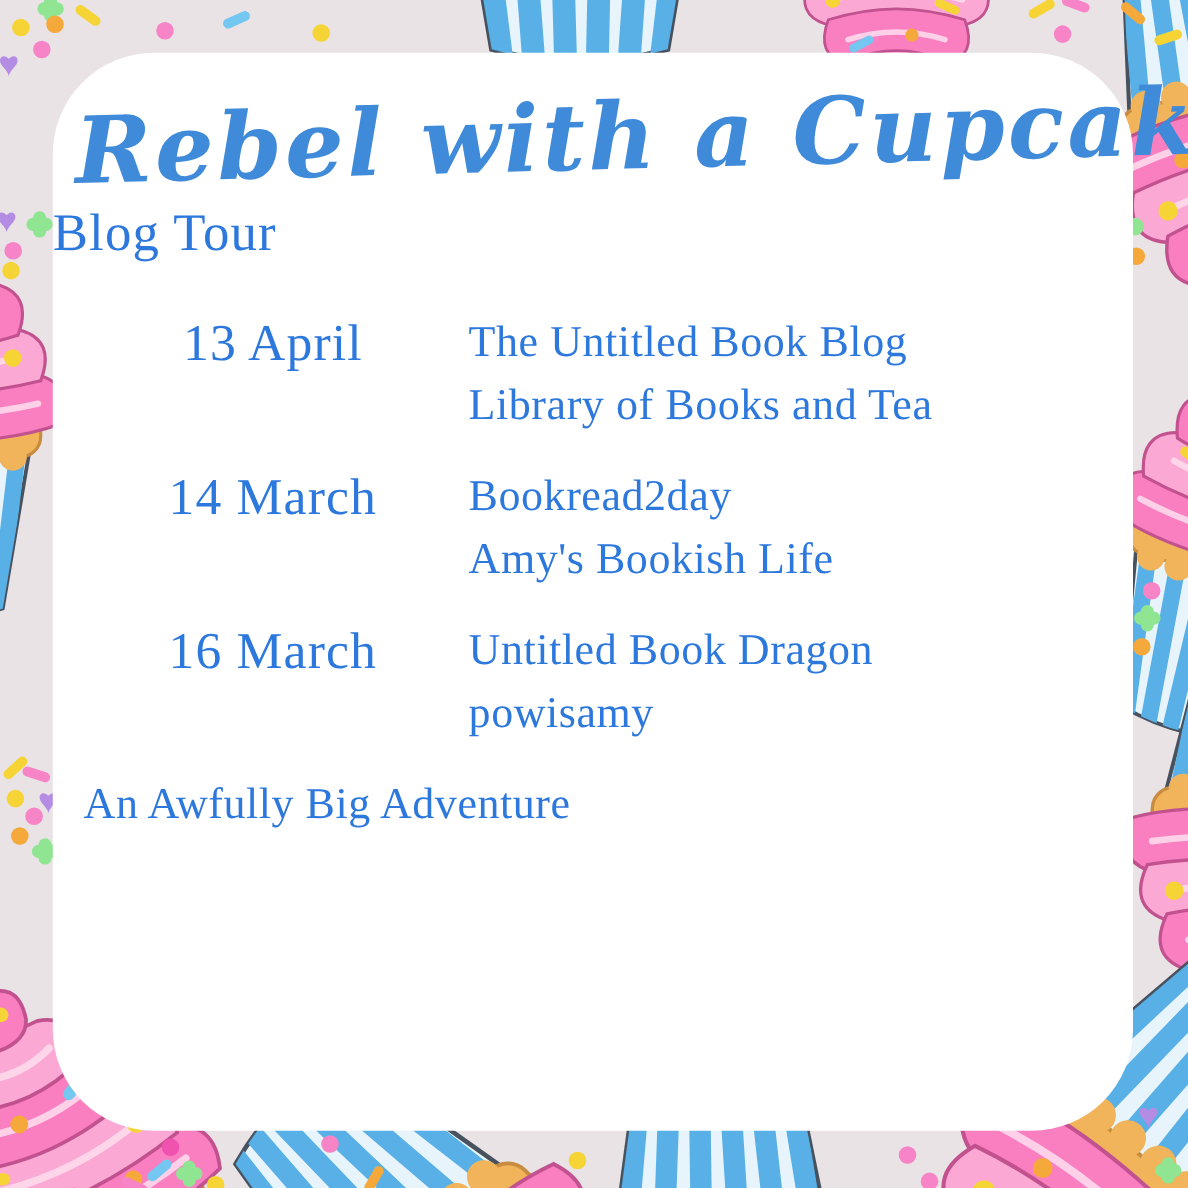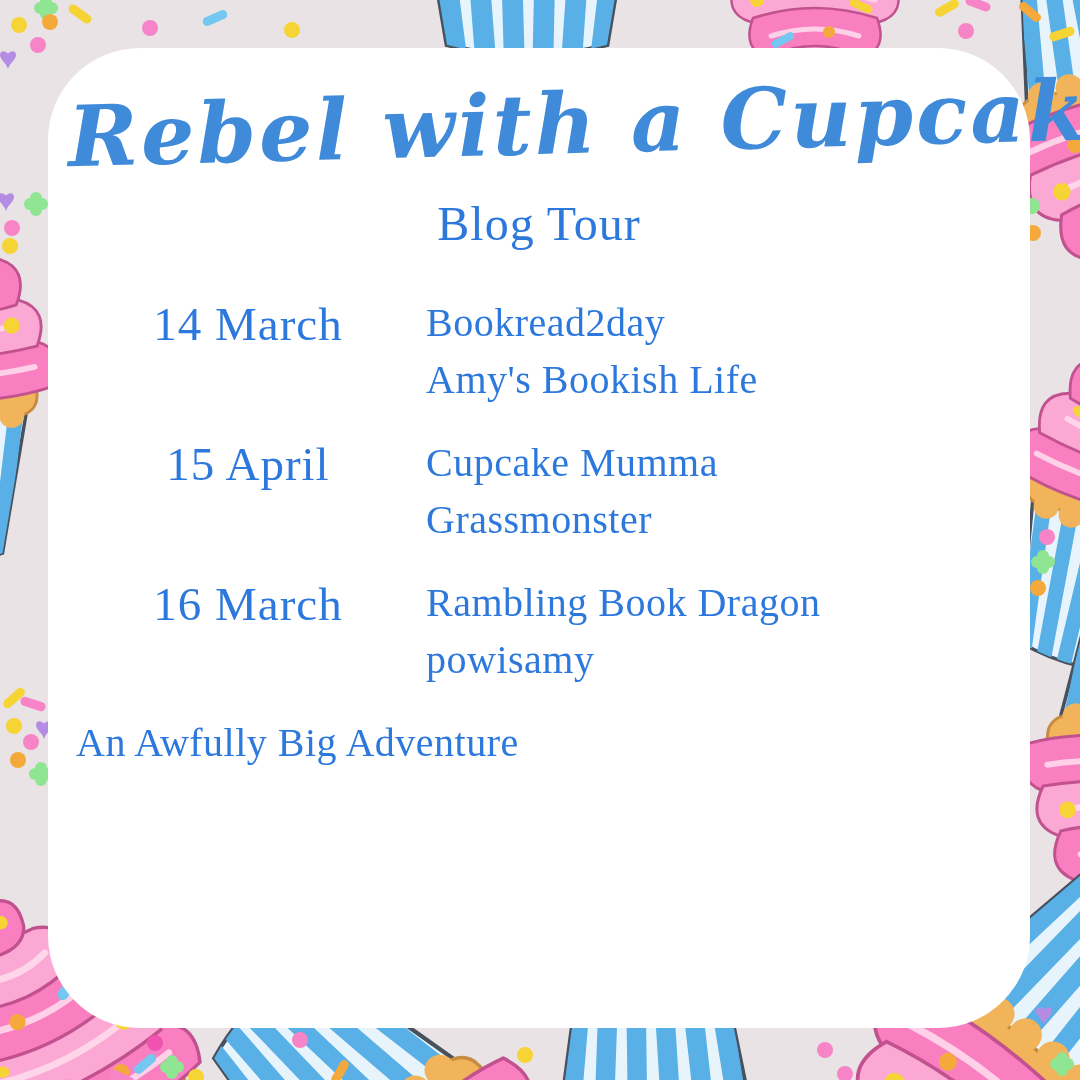--- a/index.html
+++ b/index.html
@@ -25,22 +25,21 @@
     font-style:italic;
     font-weight:bold;
     font-size:84px;
     line-height:110px;
     letter-spacing:3px;
     color:var(--title-blue,#3f8ad9);
     white-space:nowrap;
     transform:rotate(-1.5deg);
   }
   .subtitle{
-    margin:12px;
-    text-align:center;
+    margin:0;
     font-weight:normal;
     font-size:48px;
     line-height:56px;
     letter-spacing:1px;
     color:var(--text-blue,#2d78dc);
   }
   .schedule{margin-top:42px;}
   .row{display:flex;align-items:flex-start;margin-bottom:26px;}
   .row-date{
     width:300px;
@@ -207,41 +206,41 @@
     <use href="#clover" x="1062" y="1064" fill="#8fe592"></use>
     <use href="#heart" x="1044" y="1020" fill="#b48ce4"></use>
   </svg>
 
   <div class="card">
     <h1 class="title">Rebel with a Cupcake</h1>
     <h2 class="subtitle">Blog Tour</h2>
 
     <div class="schedule">
 
+      <div class="row">
+        <div class="row-date">13 April</div>
+        <div class="row-blogs">
+          <div class="blog">The Untitled Book Blog</div>
+          <div class="blog">Library of Books and Tea</div>
+        </div>
+      </div>
 
       <div class="row">
         <div class="row-date">14 March</div>
         <div class="row-blogs">
           <div class="blog">Bookread2day</div>
           <div class="blog">Amy's Bookish Life</div>
         </div>
       </div>
 
-      <div class="row">
-        <div class="row-date">15 April</div>
-        <div class="row-blogs">
-          <div class="blog">Cupcake Mumma</div>
-          <div class="blog">Grassmonster</div>
-        </div>
-      </div>
 
       <div class="row">
         <div class="row-date">16 March</div>
         <div class="row-blogs">
-          <div class="blog">Rambling Book Dragon</div>
+          <div class="blog">Untitled Book Dragon</div>
           <div class="blog">powisamy</div>
         </div>
       </div>
 
       <div class="row">
         <div class="row-blogs">
           <div class="blog">An Awfully Big Adventure</div>
         </div>
       </div>
 

